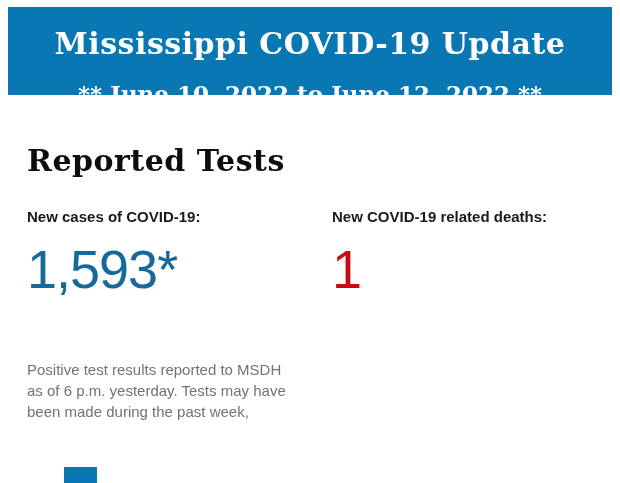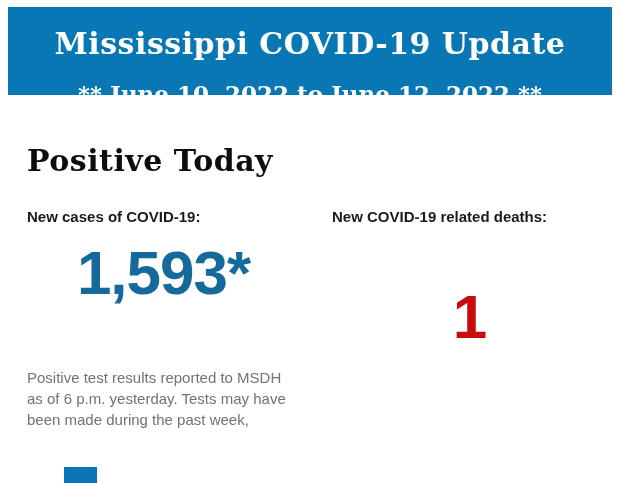--- a/index.html
+++ b/index.html
@@ -46,31 +46,30 @@
   }
   .stats-row {
     position: absolute;
     left: 27px;
     top: 208px;
     width: 580px;
     display: flex;
   }
   .stat-col { display: flex; flex-direction: column; }
   .stat-col.cases  { width: 283px; }
-  .stat-col.deaths { width: 285px; margin-left: 32px; gap: 44px; }
+  .stat-col.deaths { width: 285px; margin-left: 32px; }
   .stat-label {
     font-size: 15px;
     font-weight: bold;
     color: #1a1a1a;
   }
   .stat-value {
     margin-top: 17px;
-    font-size: 62px;
-    font-weight: bold;
-    text-align: center;
+    font-size: 54px;
+    font-weight: normal;
     letter-spacing: -1px;
     line-height: 1.0;
   }
   .stat-desc {
     margin-top: 63px;
     font-size: 15px;
     line-height: 21px;
     color: #737373;
     text-align: left;
     max-width: 283px;
@@ -84,21 +83,21 @@
   }
 </style>
 </head>
 <body>
 
 <div class="banner" style="background-color: rgb(10, 119, 181);">
   <div class="banner-title">Mississippi COVID-19 Update</div>
   <div class="banner-subtitle">** June 10, 2022 to June 12, 2022 **</div>
 </div>
 
-<div class="section-title">Positive Today</div>
+<div class="section-title">Reported Tests</div>
 
 <div class="stats-row">
   <div class="stat-col cases">
     <div class="stat-label">New cases of COVID-19:</div>
     <div class="stat-value" style="color: rgb(22, 105, 155);">1,593*</div>
     <div class="stat-desc">Positive test results reported to MSDH as of 6 p.m. yesterday. Tests may have been made during the past week,</div>
   </div>
   <div class="stat-col deaths">
     <div class="stat-label">New COVID-19 related deaths:</div>
     <div class="stat-value" style="color: rgb(201, 11, 15);">1</div>

